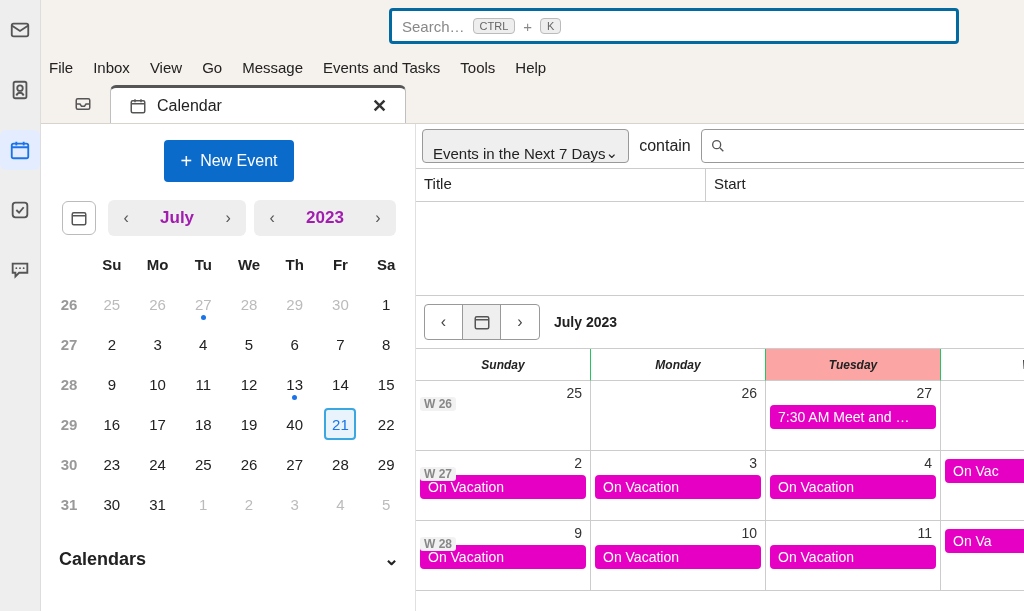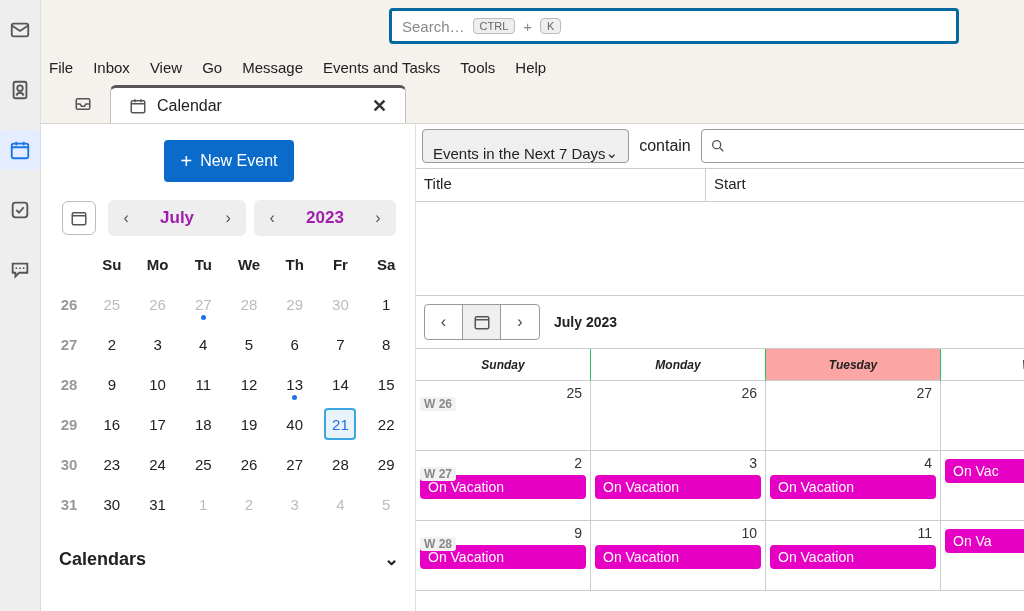--- a/index.html
+++ b/index.html
@@ -307,20 +307,21 @@
               <div class="mg-row">
                 <div class="mg-cell">
                   <div class="mg-week-badge">W 26</div>
                   <div class="mg-date">25</div>
                 </div>
                 <div class="mg-cell">
                   <div class="mg-date">26</div>
                 </div>
                 <div class="mg-cell">
                   <div class="mg-date">27</div>
+                  <div class="ev pink">7:30 AM Meet and …</div>
                 </div>
                 <div class="mg-cell">
                   <div class="mg-date"></div>
                 </div>
               </div>
               <div class="mg-row">
                 <div class="mg-cell">
                   <div class="mg-week-badge">W 27</div>
                   <div class="mg-date">2</div>
                   <div class="ev pink">On Vacation</div>

